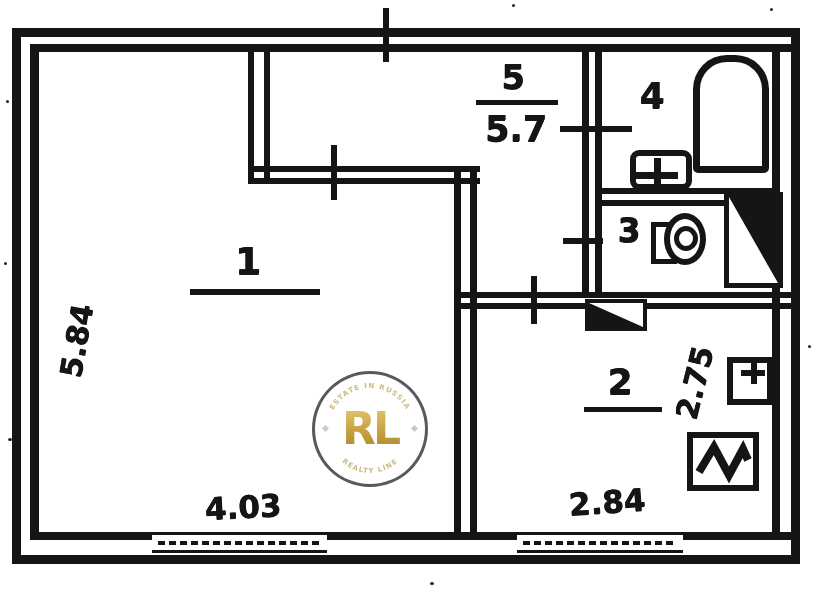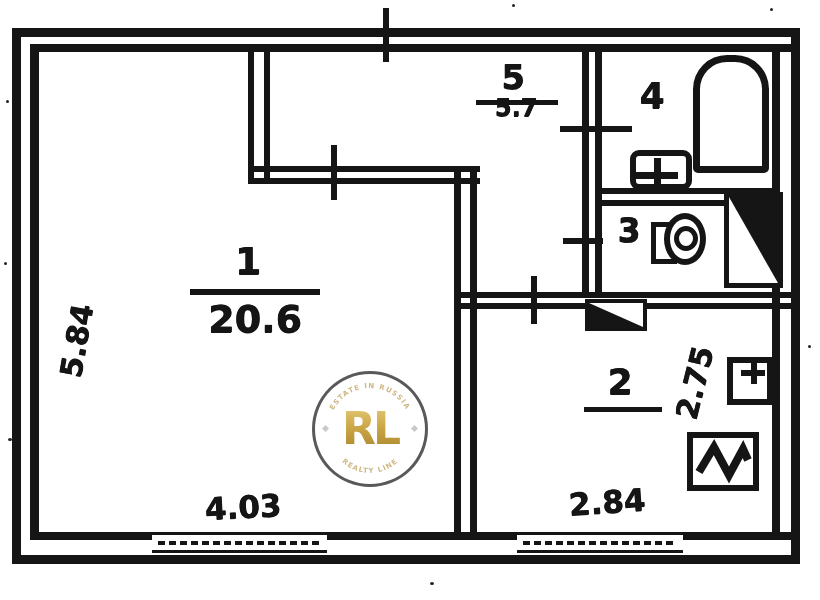--- a/index.html
+++ b/index.html
@@ -99,25 +99,24 @@
   <div class="wall" style="left:751px;top:362px;width:6px;height:22px"></div>
 
   <div class="fixture" style="left:687px;top:432px;width:60px;height:47px">
     <svg width="60" height="47" viewBox="0 0 60 47">
       <polyline points="6,34 21,9 36,37 50,11 55,22" fill="none" stroke="#151515" stroke-width="8"></polyline>
     </svg>
   </div>
 
   <div class="label num" style="left:213px;top:242px;width:70px;font-size:38px">1</div>
   <div class="wall" style="left:190px;top:289px;width:130px;height:6px"></div>
-  <div class="label area" style="left:180px;top:300px;width:150px;font-size:38px">20.6</div>
 
   <div class="label num" style="left:483px;top:60px;width:60px">5</div>
   <div class="wall" style="left:476px;top:100px;width:82px;height:5px"></div>
-  <div class="label area" style="left:468px;top:96px;width:96px;font-size:24px">5.7</div>
+  <div class="label area" style="left:468px;top:112px;width:96px;font-size:35px">5.7</div>
 
   <div class="label num" style="left:628px;top:78px;width:48px;font-size:36px">4</div>
 
   <div class="label num" style="left:608px;top:214px;width:42px;font-size:33px">3</div>
 
   <div class="label num" style="left:590px;top:364px;width:60px;font-size:36px">2</div>
   <div class="wall" style="left:584px;top:407px;width:78px;height:5px"></div>
 
   <div class="label dim" style="left:188px;top:492px;width:110px;transform:rotate(-3deg)">4.03</div>
   <div class="label dim" style="left:552px;top:487px;width:110px;transform:rotate(-4deg)">2.84</div>

